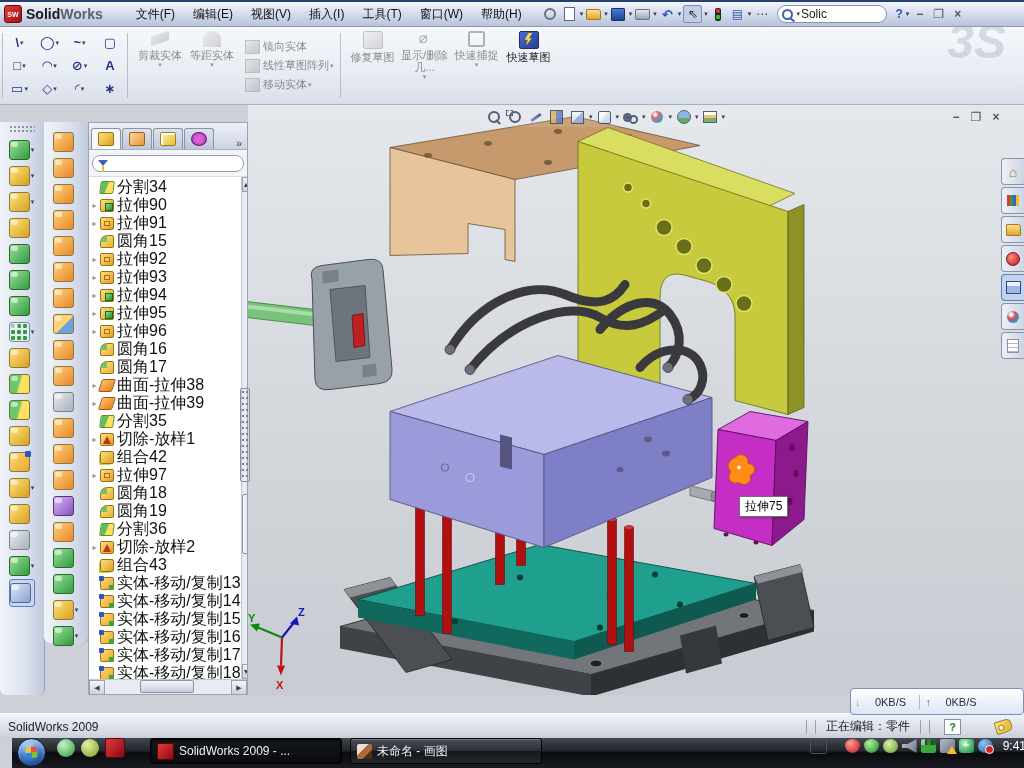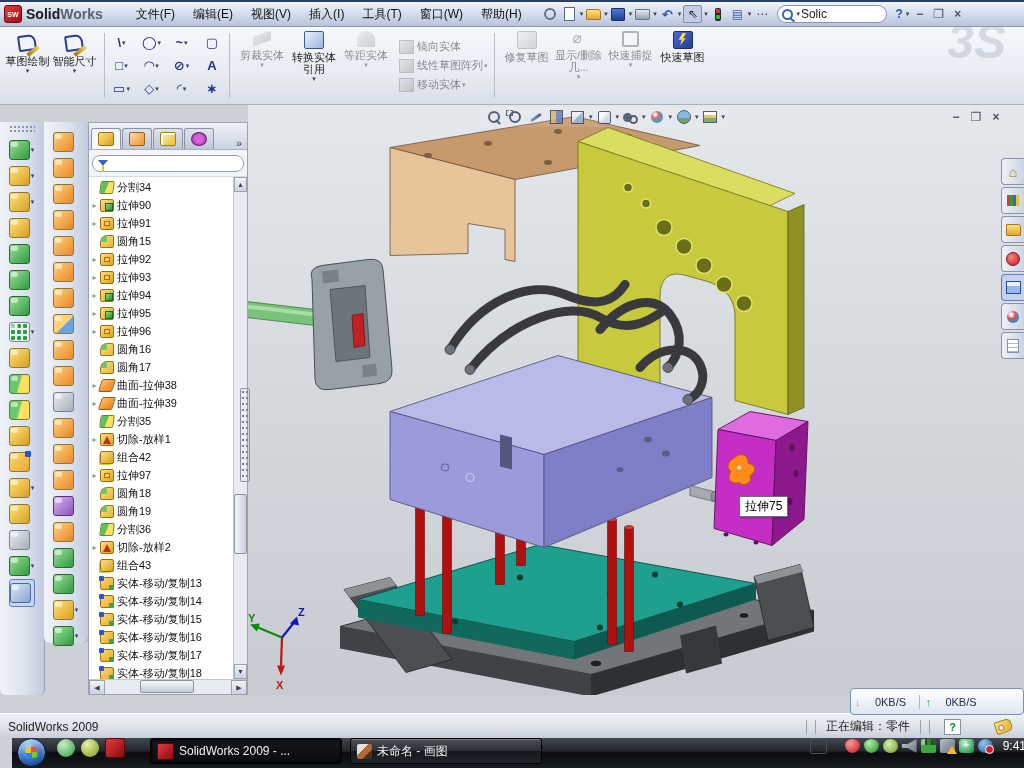--- a/index.html
+++ b/index.html
@@ -129,21 +129,21 @@
   .ic-fillet{background:linear-gradient(135deg,#ffe880,#e8b030);border:1px solid #a07010;border-radius:55% 2px 2px 2px}
   .ic-fillet::after{content:"";position:absolute;left:0px;top:0px;width:6px;height:6px;border-radius:100% 0 0 0;background:#6ac86a}
   .ic-split{background:linear-gradient(105deg,#5ec05e 45%,#ffe060 52%);border:1px solid #6a8a20;transform:skewX(-8deg)}
   .ic-surf{background:linear-gradient(135deg,#ffc060,#e88020);border:1px solid #a05810;transform:skewX(-18deg)}
   .ic-loft{background:linear-gradient(135deg,#ffe080,#e0a020);border:1px solid #a07010}
   .ic-loft::after{content:"";position:absolute;left:2px;bottom:1px;width:0;height:0;border-left:4px solid transparent;border-right:4px solid transparent;border-bottom:8px solid #c03020}
   .ic-comb{background:linear-gradient(135deg,#ffe080,#d8a020);border:1px solid #a07010;box-shadow:-2px 2px 0 -1px #b8d838}
   .ic-move{background:linear-gradient(135deg,#ffd870,#e8a830);border:1px solid #a07010}
   .ic-move::before{content:"";position:absolute;left:-2px;top:-2px;width:5px;height:5px;background:#2858c8;border-radius:1px}
   .ic-move::after{content:"";position:absolute;right:-1px;bottom:-1px;width:5px;height:5px;background:#38a838;border-radius:1px}
-  .tlabel{font-size:11px;color:#111}
+  .tlabel{font-size:16px;color:#111}
   
   .vscroll{width:13px;background:#e8ebf1;border-left:1px solid #c2c8d2;display:flex;flex-direction:column}
   .sbtn{height:13px;background:linear-gradient(180deg,#f2f4f8,#ccd2de);border:1px solid #9aa2b4;font-size:7px;color:#3a4250;
     display:flex;align-items:center;justify-content:center}
   .vtrack{flex:1;position:relative}
   .vthumb{position:absolute;left:0;width:11px;height:58px;top:64%;background:linear-gradient(90deg,#f4f6fa,#c8cfdc);border:1px solid #8a92a4;border-radius:2px}
   #hscroll{height:14px;display:flex;background:#e8ebf1;border-top:1px solid #c2c8d2}
   .htrack{flex:1;position:relative}
   .hthumb{position:absolute;top:0;height:11px;left:28%;width:52px;background:linear-gradient(180deg,#f4f6fa,#c8cfdc);border:1px solid #8a92a4;border-radius:2px}
   #splitgrip{left:240px;top:388px;width:8px;height:92px;background:linear-gradient(90deg,#e6eaf2,#b8c0d0);border:1px solid #8a92a4;border-radius:2px;z-index:18;
@@ -475,35 +475,20 @@
       <span id="search-val">Solic</span>
     </div>
     <span id="helpmark">?</span>
     <span class="car caret">▾</span>
     <span class="wbtn">−</span>
     <span class="wbtn">❐</span>
     <span class="wbtn">×</span>
   </div>
 
   <div class="abs" id="ribbon">
-    <div class="rgroup">
-
-        <div class="bigbtn">
-          <span class="ico-sk"></span>
-          <span class="biglabel">草图绘制</span>
-          <span class="car caret">▾</span>
-        </div>
-
-        <div class="bigbtn">
-          <span class="ico-sk"></span>
-          <span class="biglabel">智能尺寸</span>
-          <span class="car caret">▾</span>
-        </div>
-
-    </div>
     <div class="rsep"></div>
     <div id="entity-grid">
 
         <span class="gcell">
           <span>\</span>
           <span class="car caret">▾</span>
         </span>
 
         <span class="gcell">
           <span>◯</span>
@@ -560,25 +545,20 @@
     </div>
     <div class="rsep"></div>
     <div class="rgroup">
 
         <div class="cmdbtn disabled">
           <span class="cico trim"></span>
           <span class="clabel">剪裁实体</span>
           <span class="car caret">▾</span>
         </div>
 
-        <div class="cmdbtn enabled">
-          <span class="cico convert"></span>
-          <span class="clabel">转换实体引用</span>
-          <span class="car caret">▾</span>
-        </div>
 
         <div class="cmdbtn disabled">
           <span class="cico offset"></span>
           <span class="clabel">等距实体</span>
           <span class="car caret">▾</span>
         </div>
 
     </div>
     <div class="stack disabled">
 

